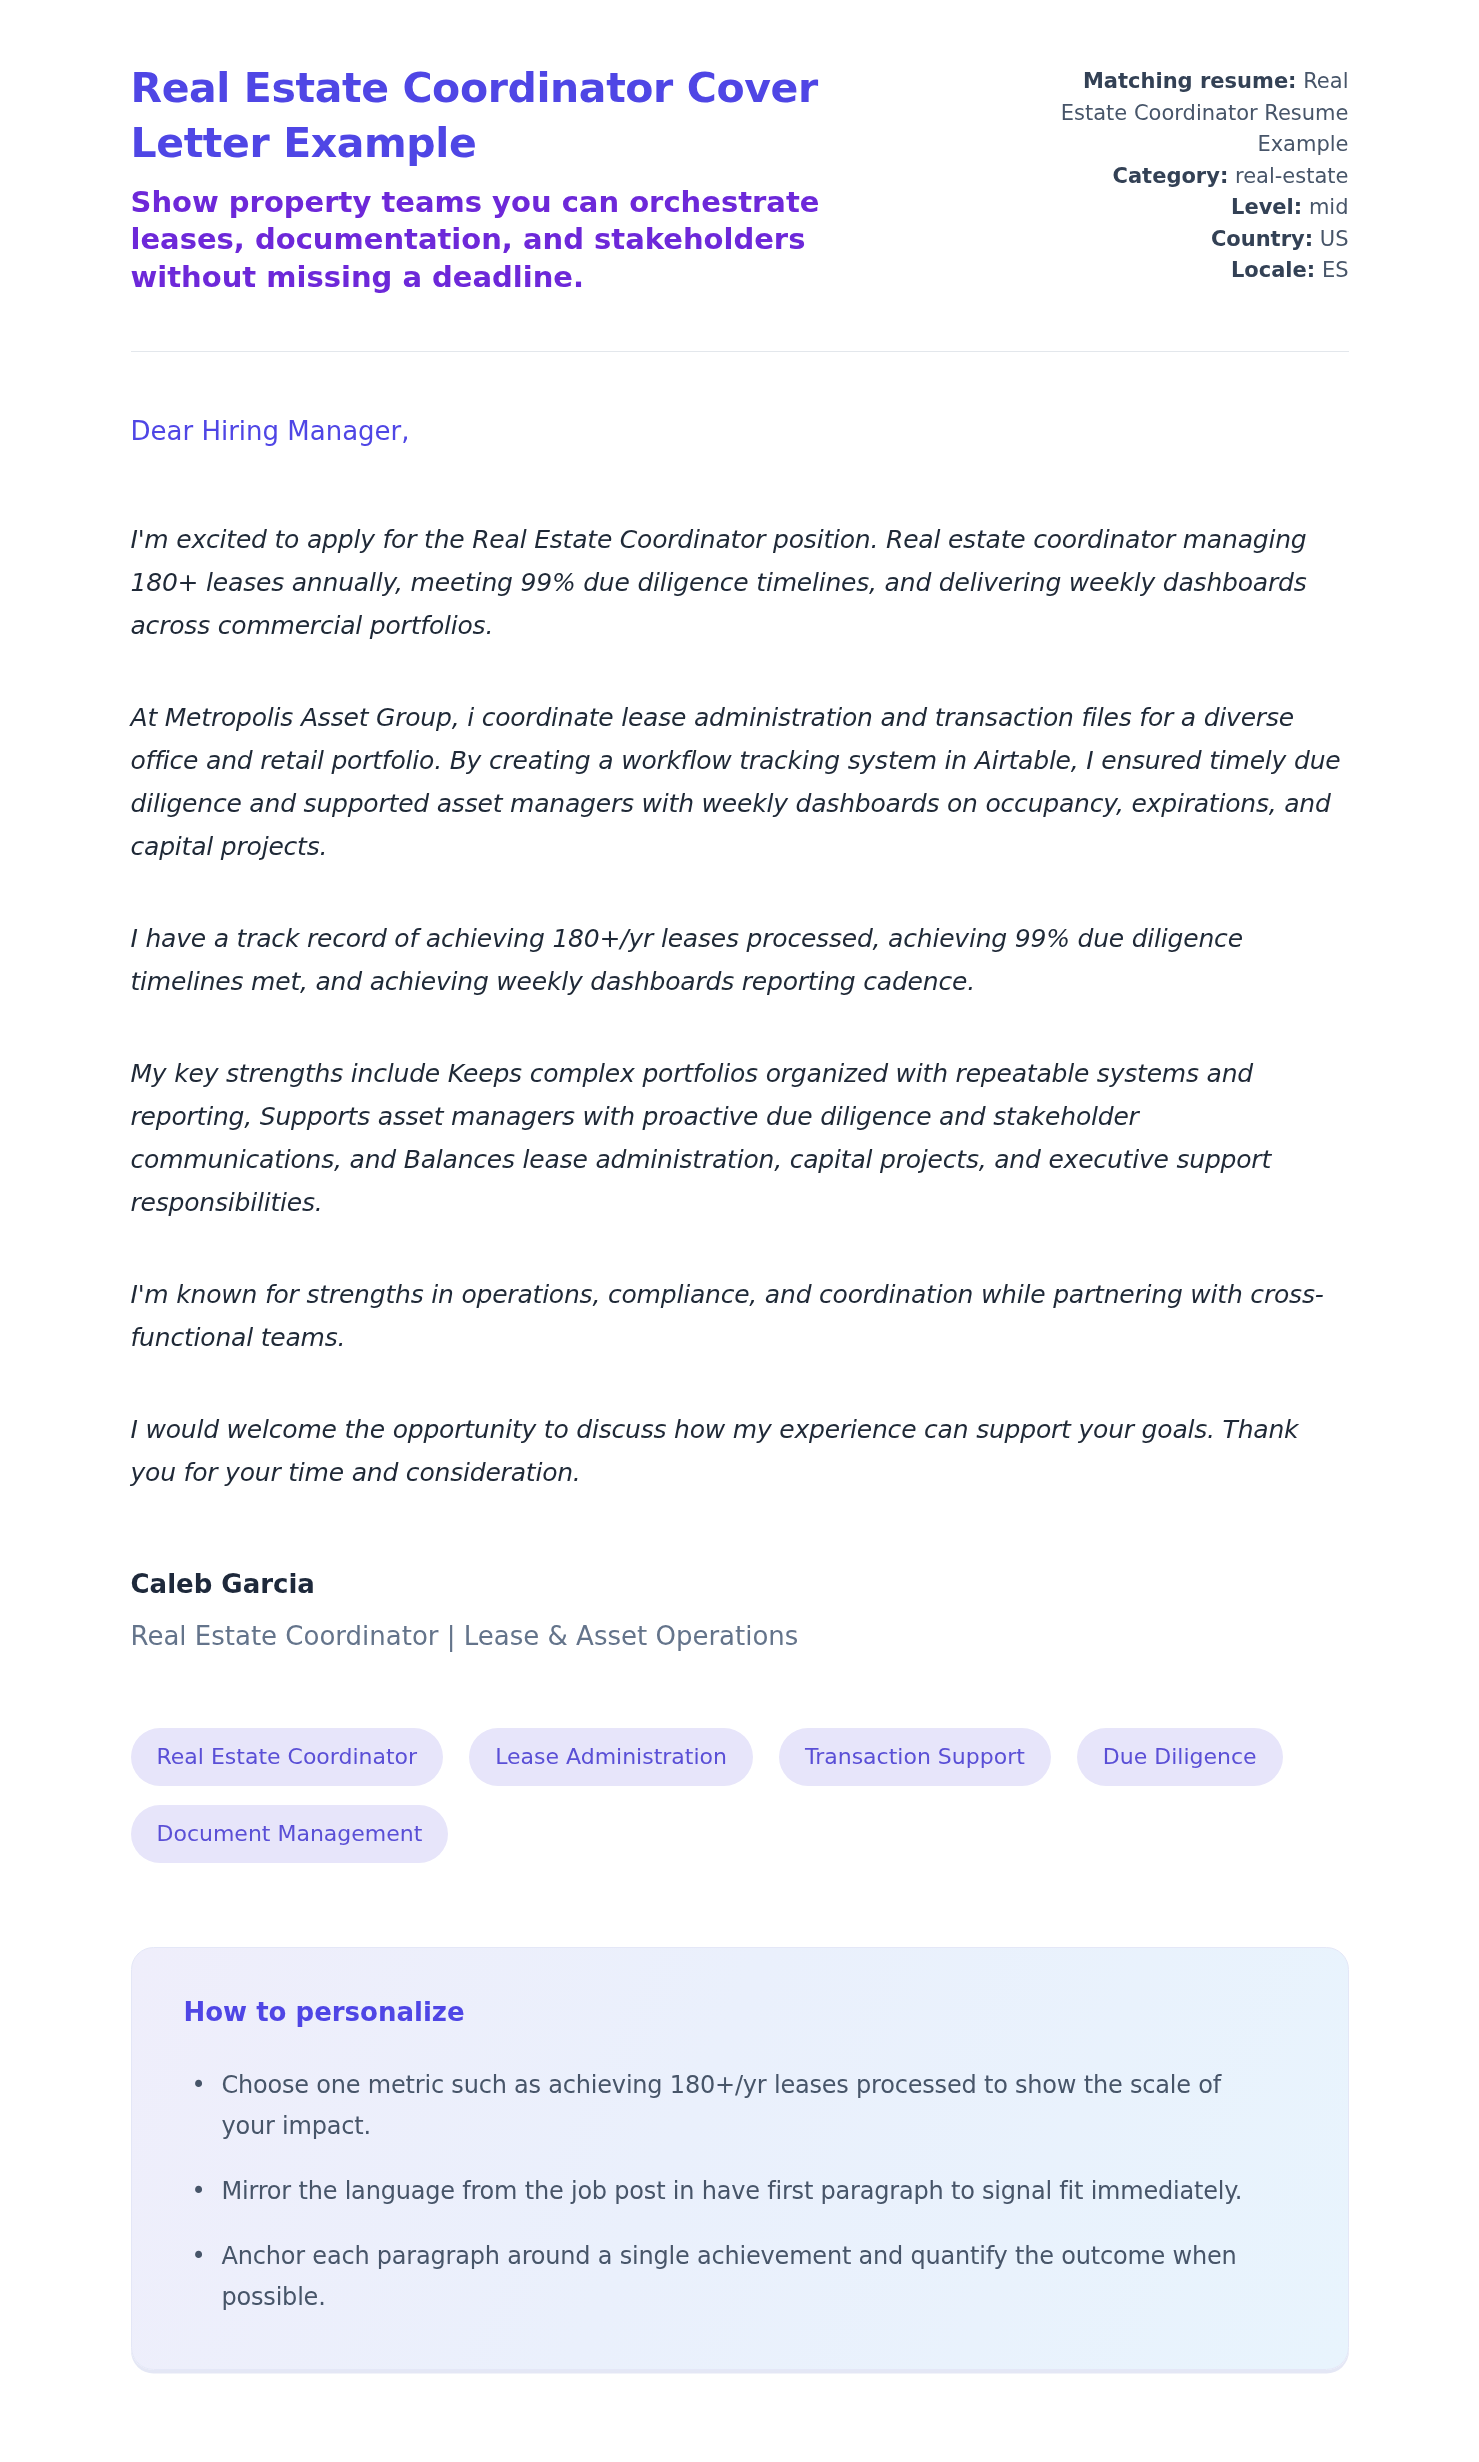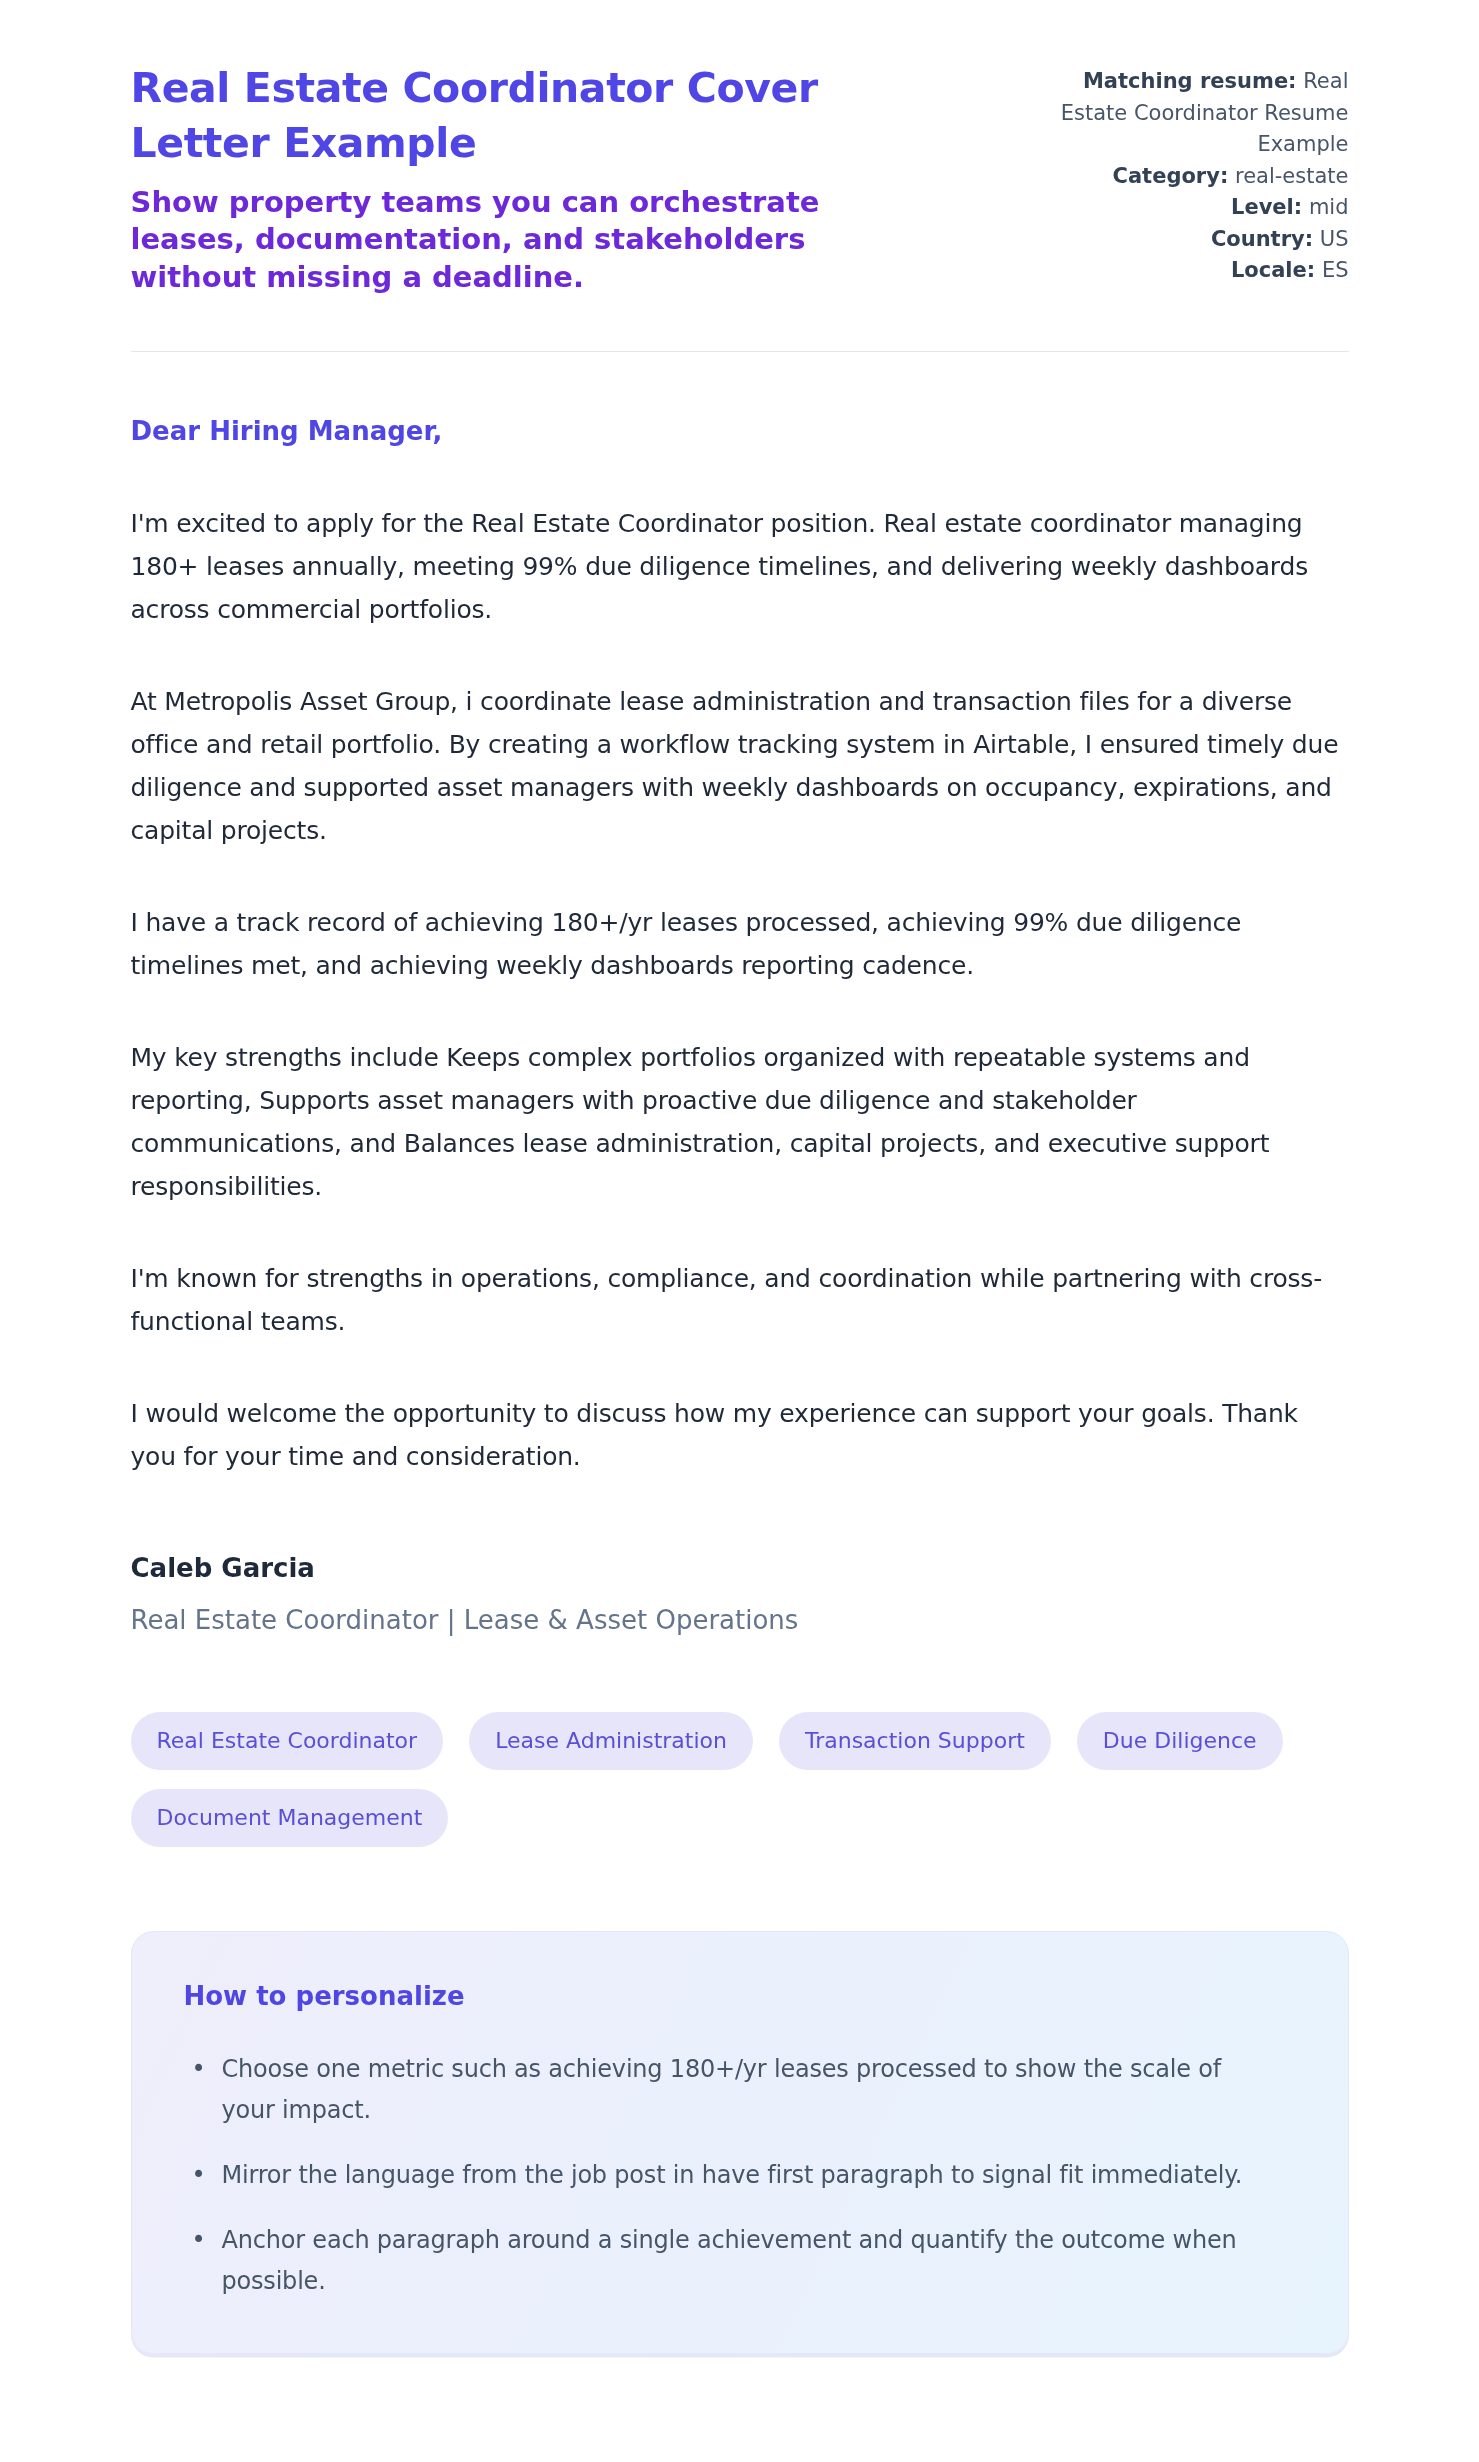--- a/index.html
+++ b/index.html
@@ -49,24 +49,24 @@
   .divider {
     border: none;
     border-top: 1.7px solid #e3e7ec;
     margin-top: 54px;
   }
 
   
   .salutation {
     margin-top: 64px;
     font-size: 26px;
-    font-weight: 700;
+    font-weight: 400;
     color: #4f46e5;
   }
-  .letter-body { margin-top: 56px; }
+  .letter-body { margin-top: 72px; font-style: italic; }
   .para {
     font-size: 25px;
     line-height: 1.72;
     color: #1f2937;
     margin-bottom: 49px;
     letter-spacing: -0.2px;
   }
   .sig-name {
     margin-top: 75px;
     font-size: 26px;

